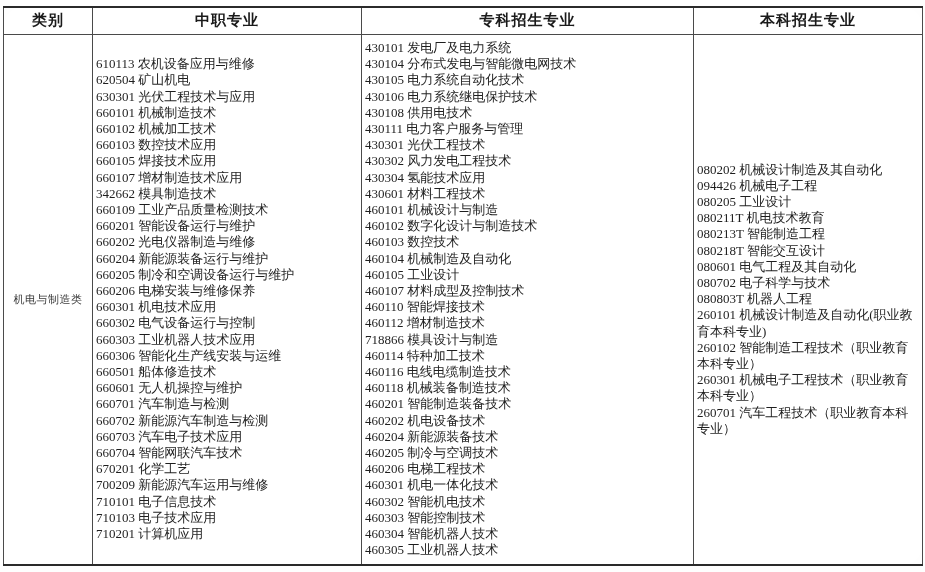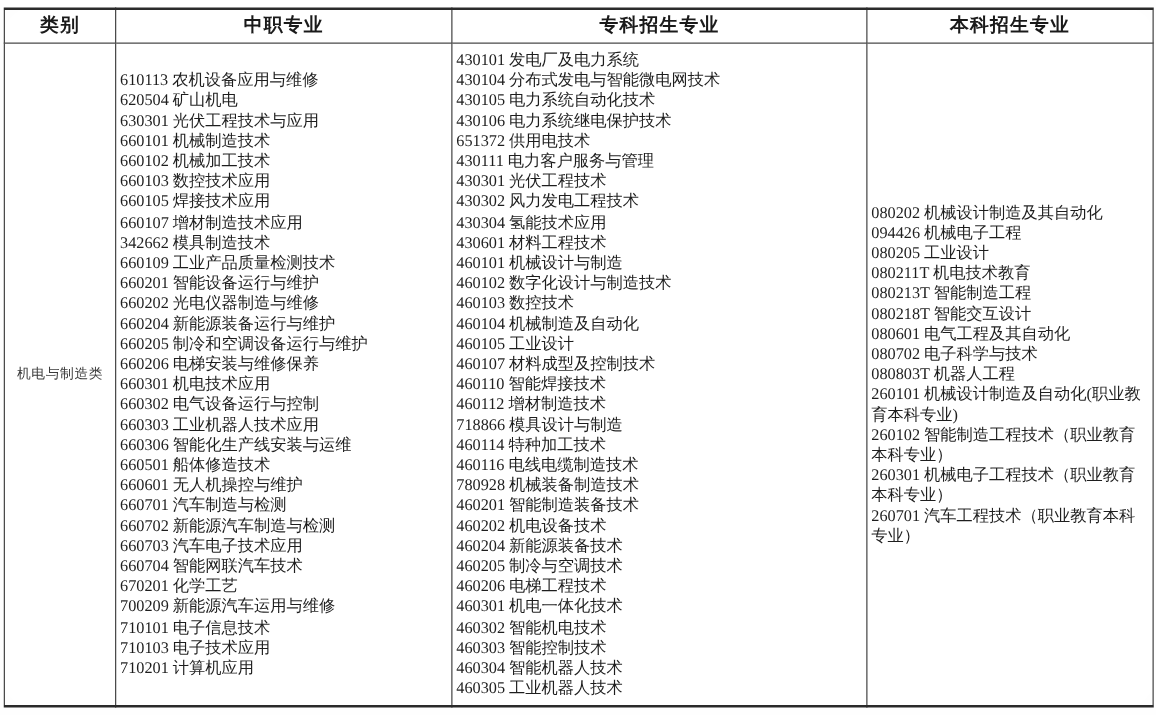--- a/index.html
+++ b/index.html
@@ -118,38 +118,38 @@
               <div class="li">710103 电子技术应用</div>
               <div class="li">710201 计算机应用</div>
             </div>
         </td>
         <td class="list-cell">
           <div class="list">
               <div class="li">430101 发电厂及电力系统</div>
               <div class="li">430104 分布式发电与智能微电网技术</div>
               <div class="li">430105 电力系统自动化技术</div>
               <div class="li">430106 电力系统继电保护技术</div>
-              <div class="li">651372 供用电技术</div>
+              <div class="li">430108 供用电技术</div>
               <div class="li">430111 电力客户服务与管理</div>
               <div class="li">430301 光伏工程技术</div>
               <div class="li">430302 风力发电工程技术</div>
               <div class="li">430304 氢能技术应用</div>
               <div class="li">430601 材料工程技术</div>
               <div class="li">460101 机械设计与制造</div>
               <div class="li">460102 数字化设计与制造技术</div>
               <div class="li">460103 数控技术</div>
               <div class="li">460104 机械制造及自动化</div>
               <div class="li">460105 工业设计</div>
               <div class="li">460107 材料成型及控制技术</div>
               <div class="li">460110 智能焊接技术</div>
               <div class="li">460112 增材制造技术</div>
               <div class="li">718866 模具设计与制造</div>
               <div class="li">460114 特种加工技术</div>
               <div class="li">460116 电线电缆制造技术</div>
-              <div class="li">780928 机械装备制造技术</div>
+              <div class="li">460118 机械装备制造技术</div>
               <div class="li">460201 智能制造装备技术</div>
               <div class="li">460202 机电设备技术</div>
               <div class="li">460204 新能源装备技术</div>
               <div class="li">460205 制冷与空调技术</div>
               <div class="li">460206 电梯工程技术</div>
               <div class="li">460301 机电一体化技术</div>
               <div class="li">460302 智能机电技术</div>
               <div class="li">460303 智能控制技术</div>
               <div class="li">460304 智能机器人技术</div>
               <div class="li">460305 工业机器人技术</div>

